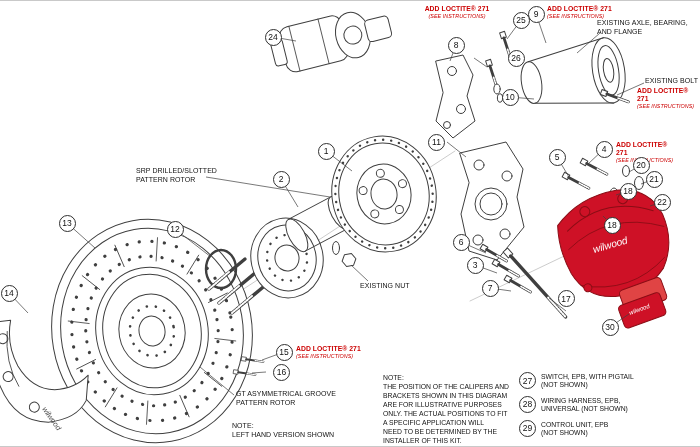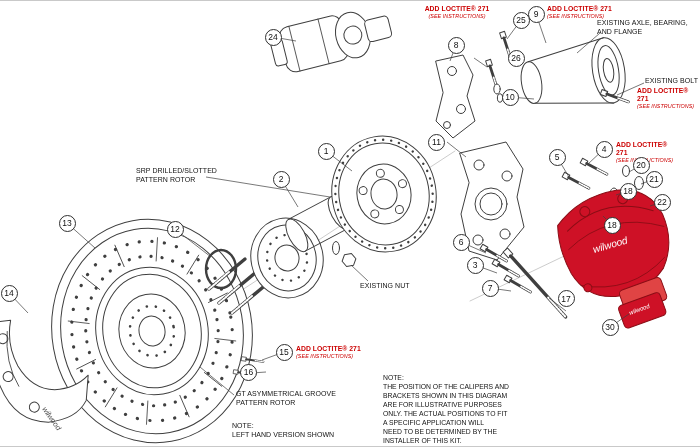--- a/index.html
+++ b/index.html
@@ -243,37 +243,54 @@
 
   <div class="note-block">NOTE:
 THE POSITION OF THE CALIPERS AND
 BRACKETS SHOWN IN THIS DIAGRAM
 ARE FOR ILLUSTRATIVE PURPOSES
 ONLY.  THE ACTUAL POSITIONS TO FIT
 A SPECIFIC APPLICATION WILL
 NEED TO BE DETERMINED BY THE
 INSTALLER OF THIS KIT.</div>
 
+  <div class="legend" id="legend">
+      <div class="legend-row">
+        <div class="callout">27</div>
+        <div class="legend-text">SWITCH, EPB, WITH PIGTAIL
+(NOT SHOWN)</div>
+      </div>
+      <div class="legend-row">
+        <div class="callout">28</div>
+        <div class="legend-text">WIRING HARNESS, EPB,
+UNIVERSAL (NOT SHOWN)</div>
+      </div>
+      <div class="legend-row">
+        <div class="callout">29</div>
+        <div class="legend-text">CONTROL UNIT, EPB
+(NOT SHOWN)</div>
+      </div>
+    </div>
 
 <div class="callout" style="left: 317.5px; top: 141.5px;">1</div>
     <div class="callout" style="left: 272.5px; top: 169.5px;">2</div>
     <div class="callout" style="left: 466.5px; top: 255.5px;">3</div>
     <div class="callout" style="left: 595.5px; top: 139.5px;">4</div>
     <div class="callout" style="left: 548.5px; top: 147.5px;">5</div>
     <div class="callout" style="left: 452.5px; top: 232.5px;">6</div>
     <div class="callout" style="left: 481.5px; top: 278.5px;">7</div>
     <div class="callout" style="left: 447.5px; top: 35.5px;">8</div>
     <div class="callout" style="left: 527.5px; top: 4.5px;">9</div>
     <div class="callout" style="left: 501.5px; top: 87.5px;">10</div>
     <div class="callout" style="left: 428px; top: 132.5px;">11</div>
     <div class="callout" style="left: 166.5px; top: 219.5px;">12</div>
     <div class="callout" style="left: 58.5px; top: 213.5px;">13</div>
     <div class="callout" style="left: 0.5px; top: 283.5px;">14</div>
     <div class="callout" style="left: 275.5px; top: 342.5px; text-align: right;">15</div>
-    <div class="callout" style="left: 240px; top: 362.5px;">16</div>
+    <div class="callout" style="left: 273px; top: 362.5px;">16</div>
     <div class="callout" style="left: 557.5px; top: 289px;">17</div>
     <div class="callout" style="left: 603.5px; top: 215.5px;">18</div>
     <div class="callout" style="left: 619.5px; top: 181.5px;">18</div>
     <div class="callout" style="left: 632.5px; top: 155.5px;">20</div>
     <div class="callout" style="left: 645.5px; top: 169.5px;">21</div>
     <div class="callout" style="left: 653.5px; top: 192.5px;">22</div>
     <div class="callout" style="left: 601.5px; top: 317.5px;">30</div>
     <div class="callout" style="left: 264.5px; top: 27.5px;">24</div>
     <div class="callout" style="left: 512.5px; top: 10.5px;">25</div>
     <div class="callout" style="left: 465.5px; top: 48.5px; margin-left: 42px;">26</div>

